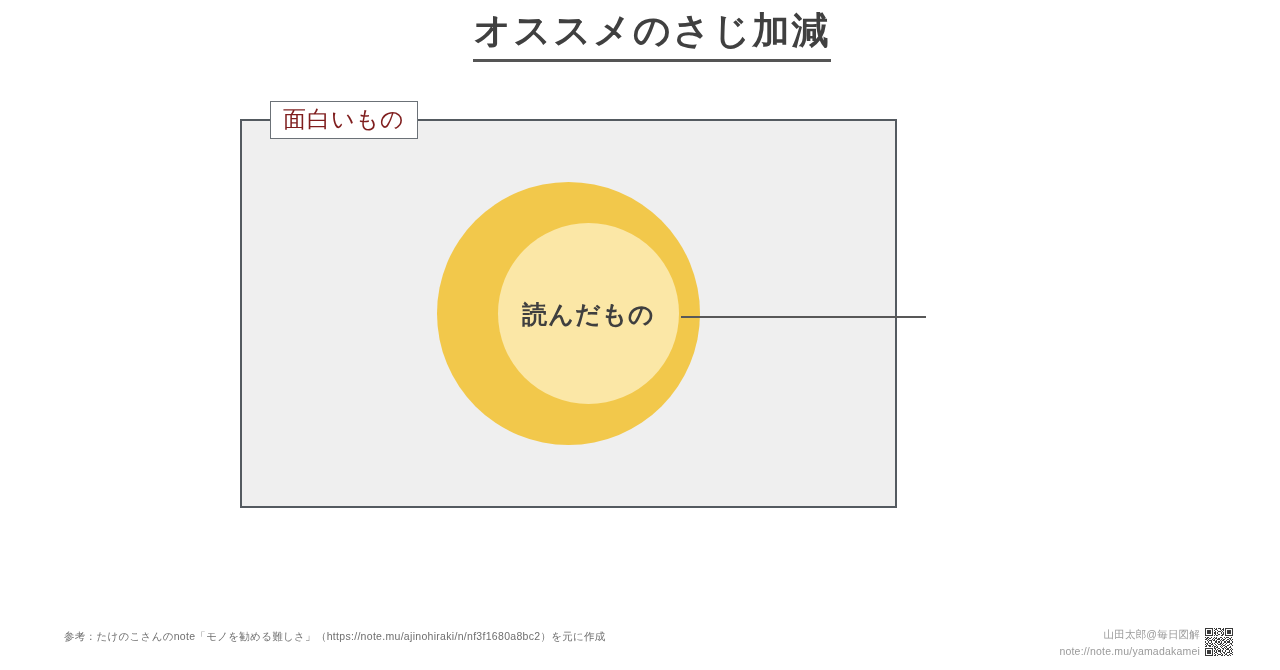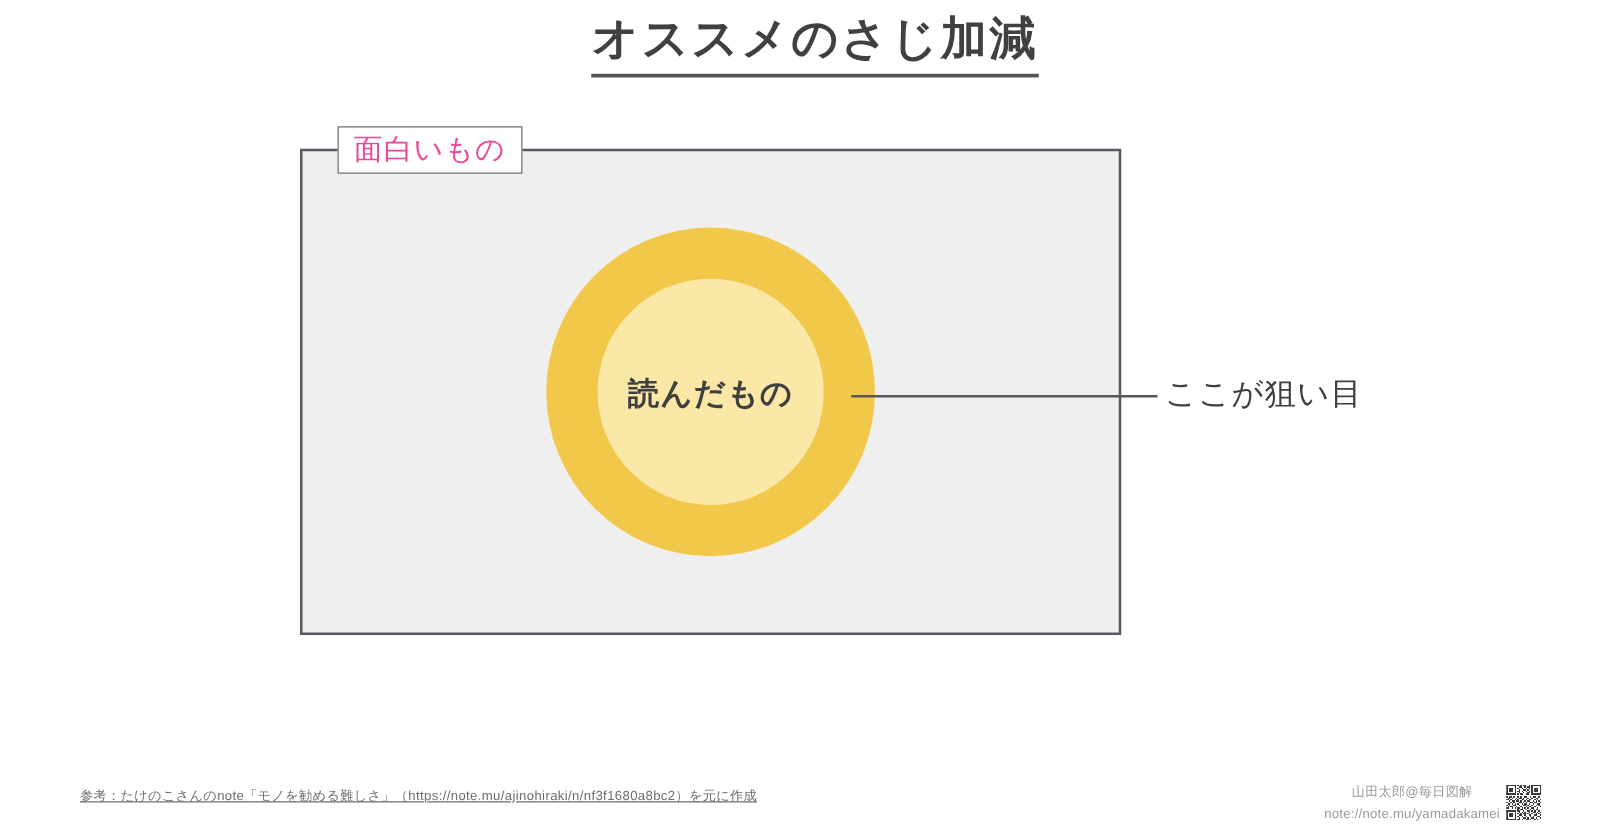--- a/index.html
+++ b/index.html
@@ -55,40 +55,40 @@
   
   .set-label {
     position: absolute;
     left: 270px;
     top: 101px;
     background: #ffffff;
     border: 1px solid #6b7177;
     padding: 4px 12px 6px 12px;
     font-size: 23px;
     line-height: 1.15;
-    color: #ec4899;
+    color: #7f1d1d;
     letter-spacing: 1px;
     white-space: nowrap;
     z-index: 5;
   }
 
   
   .circle-outer {
     position: absolute;
     left: 437px;
     top: 182px;
     width: 263px;
     height: 263px;
     border-radius: 50%;
     background: #f2c84b;
     z-index: 2;
   }
   .circle-inner {
     position: absolute;
-    left: 478px;
+    left: 498px;
     top: 223px;
     width: 181px;
     height: 181px;
     border-radius: 50%;
     background: #fbe7a6;
     z-index: 3;
     display: flex;
     align-items: center;
     justify-content: center;
   }
@@ -138,27 +138,26 @@
 
   
   .footer-ref {
     position: absolute;
     left: 64px;
     top: 630px;
     font-size: 10.5px;
     color: #6e6e6e;
     letter-spacing: 0.3px;
     white-space: nowrap;
-    text-decoration: underline;
   }
   .footer-credit {
     position: absolute;
     right: 80px;
     top: 626px;
-    text-align: center;
+    text-align: right;
     font-size: 10.5px;
     line-height: 1.65;
     color: #9a9a9a;
     letter-spacing: 0.2px;
     white-space: nowrap;
   }
   .footer-credit span { display: block; }
   .qr {
     position: absolute;
     left: 1205px;
@@ -181,21 +180,20 @@
 
   <div class="set-label">面白いもの</div>
 
   <div class="circle-outer"></div>
 
   <div class="circle-inner">
     <div class="circle-inner-label">読んだもの</div>
   </div>
 
   <div class="leader-line"></div>
-  <div class="callout-text">ここが狙い目</div>
 
 
   <div class="footer-ref">参考：たけのこさんのnote「モノを勧める難しさ」（https://note.mu/ajinohiraki/n/nf3f1680a8bc2）を元に作成</div>
 
   <div class="footer-credit">
     <span>山田太郎@毎日図解</span>
     <span>note://note.mu/yamadakamei</span>
   </div>
 
   <svg class="qr" viewBox="0 0 25 25" shape-rendering="crispEdges">

